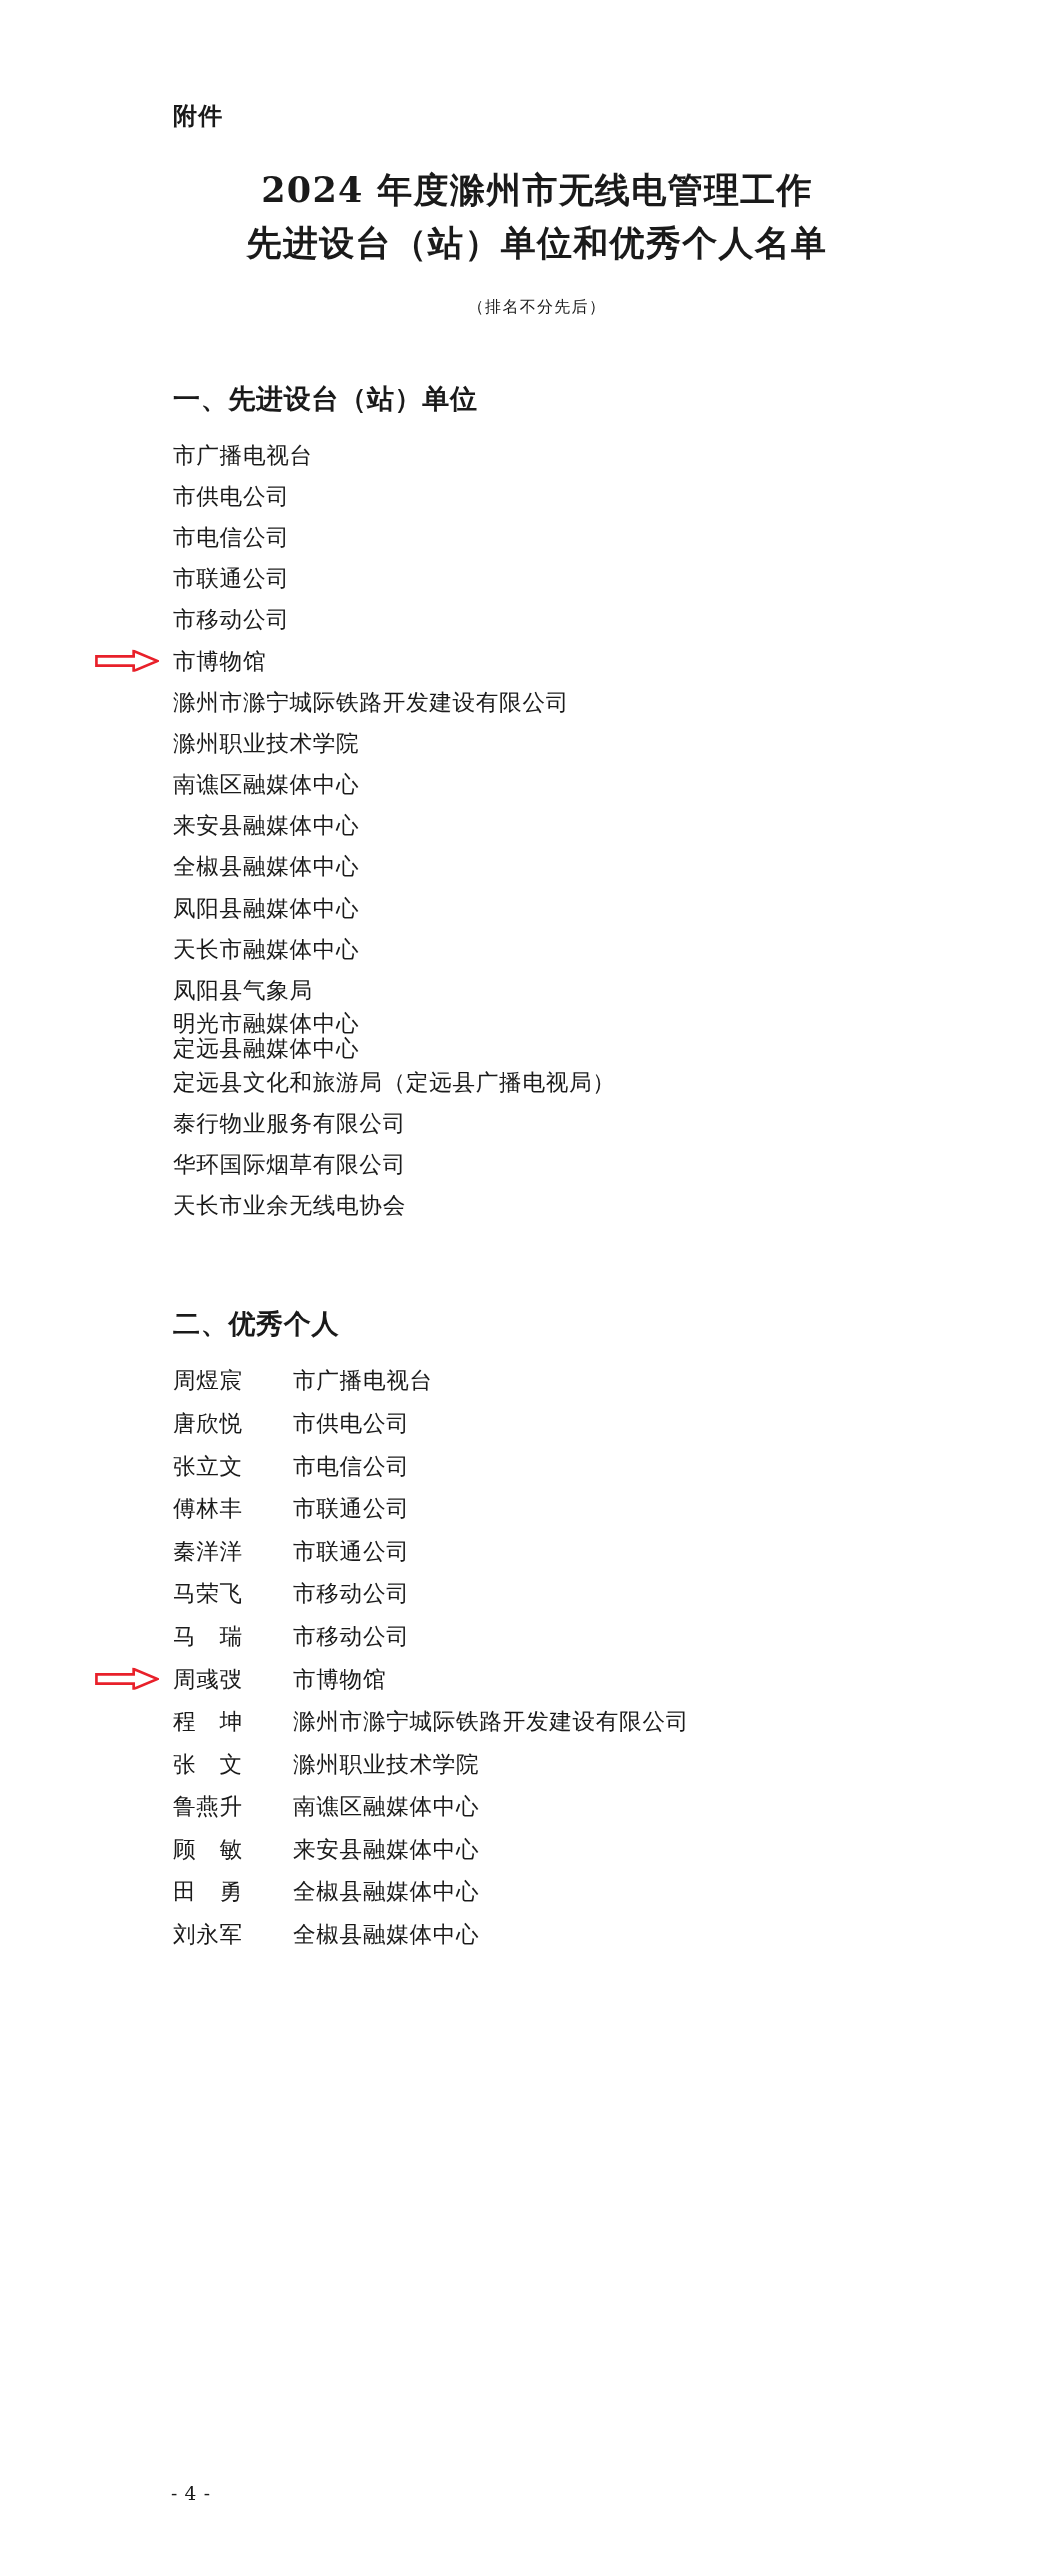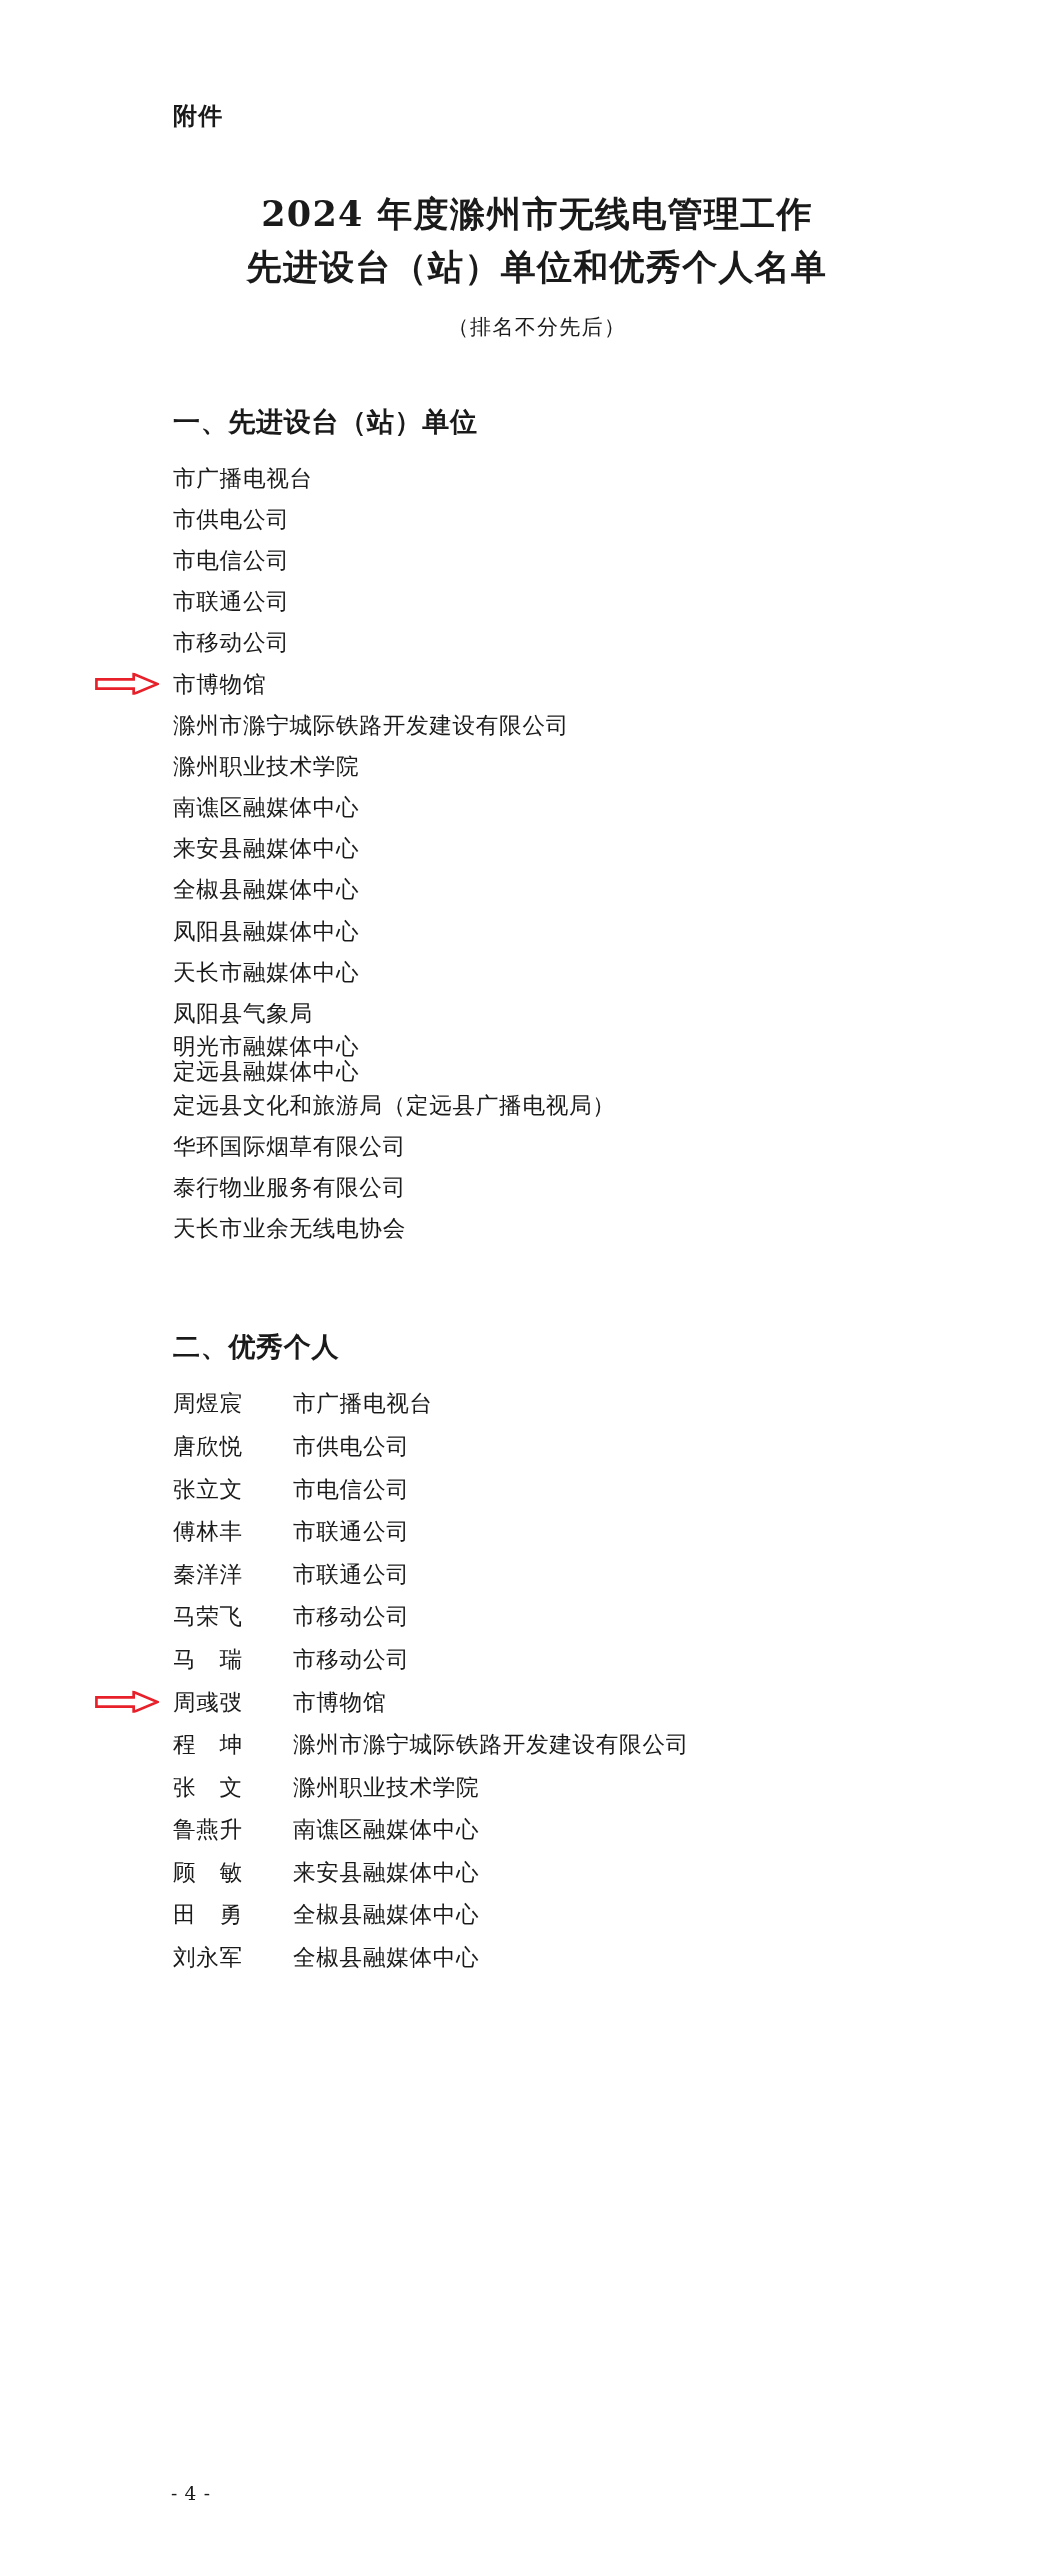--- a/index.html
+++ b/index.html
@@ -19,40 +19,40 @@
     width: 1054px;
     min-height: 2576px;
     box-sizing: border-box;
     padding: 100px 153px 0 173px;
   }
   .attachment-label {
     font-family: "DejaVu Sans", "Liberation Sans", sans-serif;
     font-weight: bold;
     font-size: 24px;
     letter-spacing: 1.3px;
-    margin: 0 0 56px 0;
+    margin: 0 0 32px 0;
   }
   .doc-title {
     text-align: center;
     font-family: "DejaVu Serif", "Liberation Serif", serif;
     font-weight: bold;
     font-size: 35px;
     line-height: 1.5;
     letter-spacing: 1.3px;
     margin: 16px auto;
     width: 92%;
   }
   .doc-title .line2 {
     display: block;
   }
   .doc-subtitle {
     text-align: center;
-    font-size: 21px;
+    font-size: 16px;
     letter-spacing: 1.3px;
-    margin: 20px 0 0 0;
+    margin: 28px 0 0 0;
   }
   .section-heading {
     font-family: "DejaVu Sans", "Liberation Sans", sans-serif;
     font-weight: bold;
     font-size: 27px;
     letter-spacing: 0.7px;
     margin: 63px 0 17.3px 0;
   }
   .section-heading.second {
     margin-top: 80px;
@@ -136,22 +136,22 @@
       <li class="entry"><span>滁州职业技术学院</span></li>
       <li class="entry"><span>南谯区融媒体中心</span></li>
       <li class="entry"><span>来安县融媒体中心</span></li>
       <li class="entry"><span>全椒县融媒体中心</span></li>
       <li class="entry"><span>凤阳县融媒体中心</span></li>
       <li class="entry"><span>天长市融媒体中心</span></li>
       <li class="entry"><span>凤阳县气象局</span></li>
       <li class="entry tight"><span>明光市融媒体中心</span></li>
       <li class="entry tight"><span>定远县融媒体中心</span></li>
       <li class="entry"><span>定远县文化和旅游局（定远县广播电视局）</span></li>
+      <li class="entry"><span>泰行物业服务有限公司</span></li>
       <li class="entry"><span>华环国际烟草有限公司</span></li>
-      <li class="entry"><span>泰行物业服务有限公司</span></li>
       <li class="entry"><span>天长市业余无线电协会</span></li>
     </ul>
 
   <div class="section-heading second">二、优秀个人</div>
 
   <ul class="entry-list" id="person-list">
       <li class="person-row">
         <span class="person-name">周煜宸</span>
         <span class="person-unit">市广播电视台</span>
       </li>

